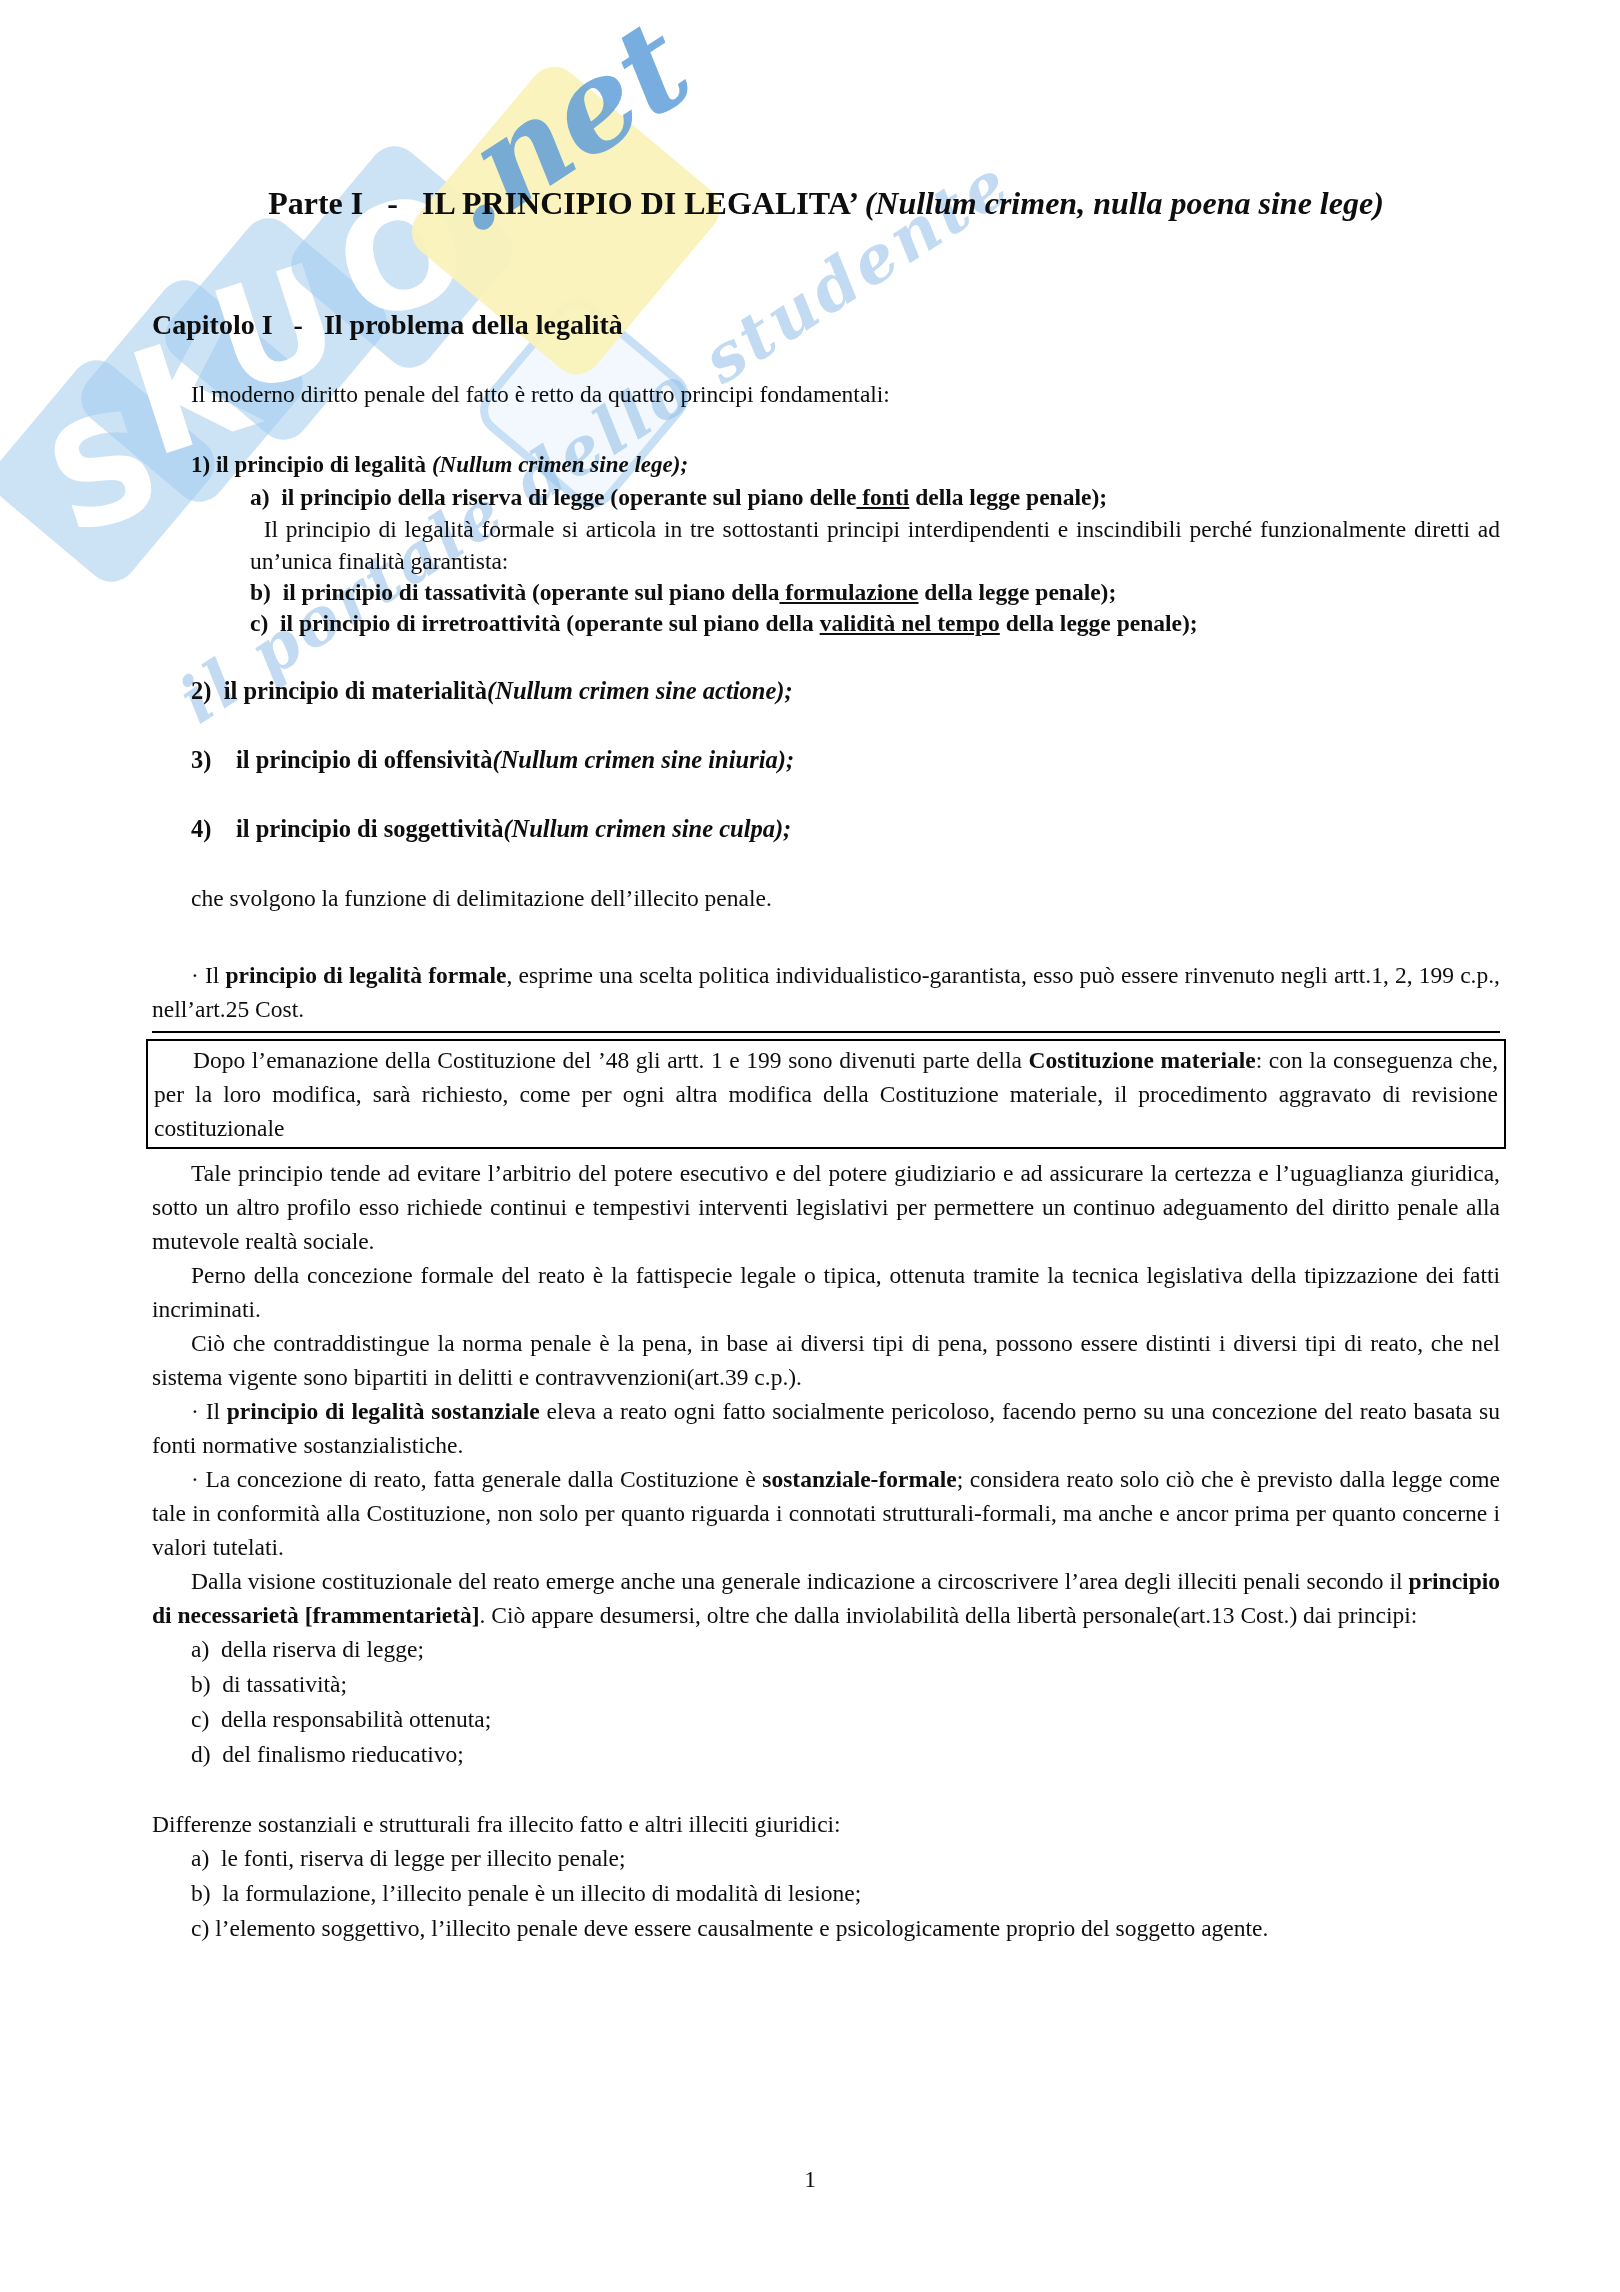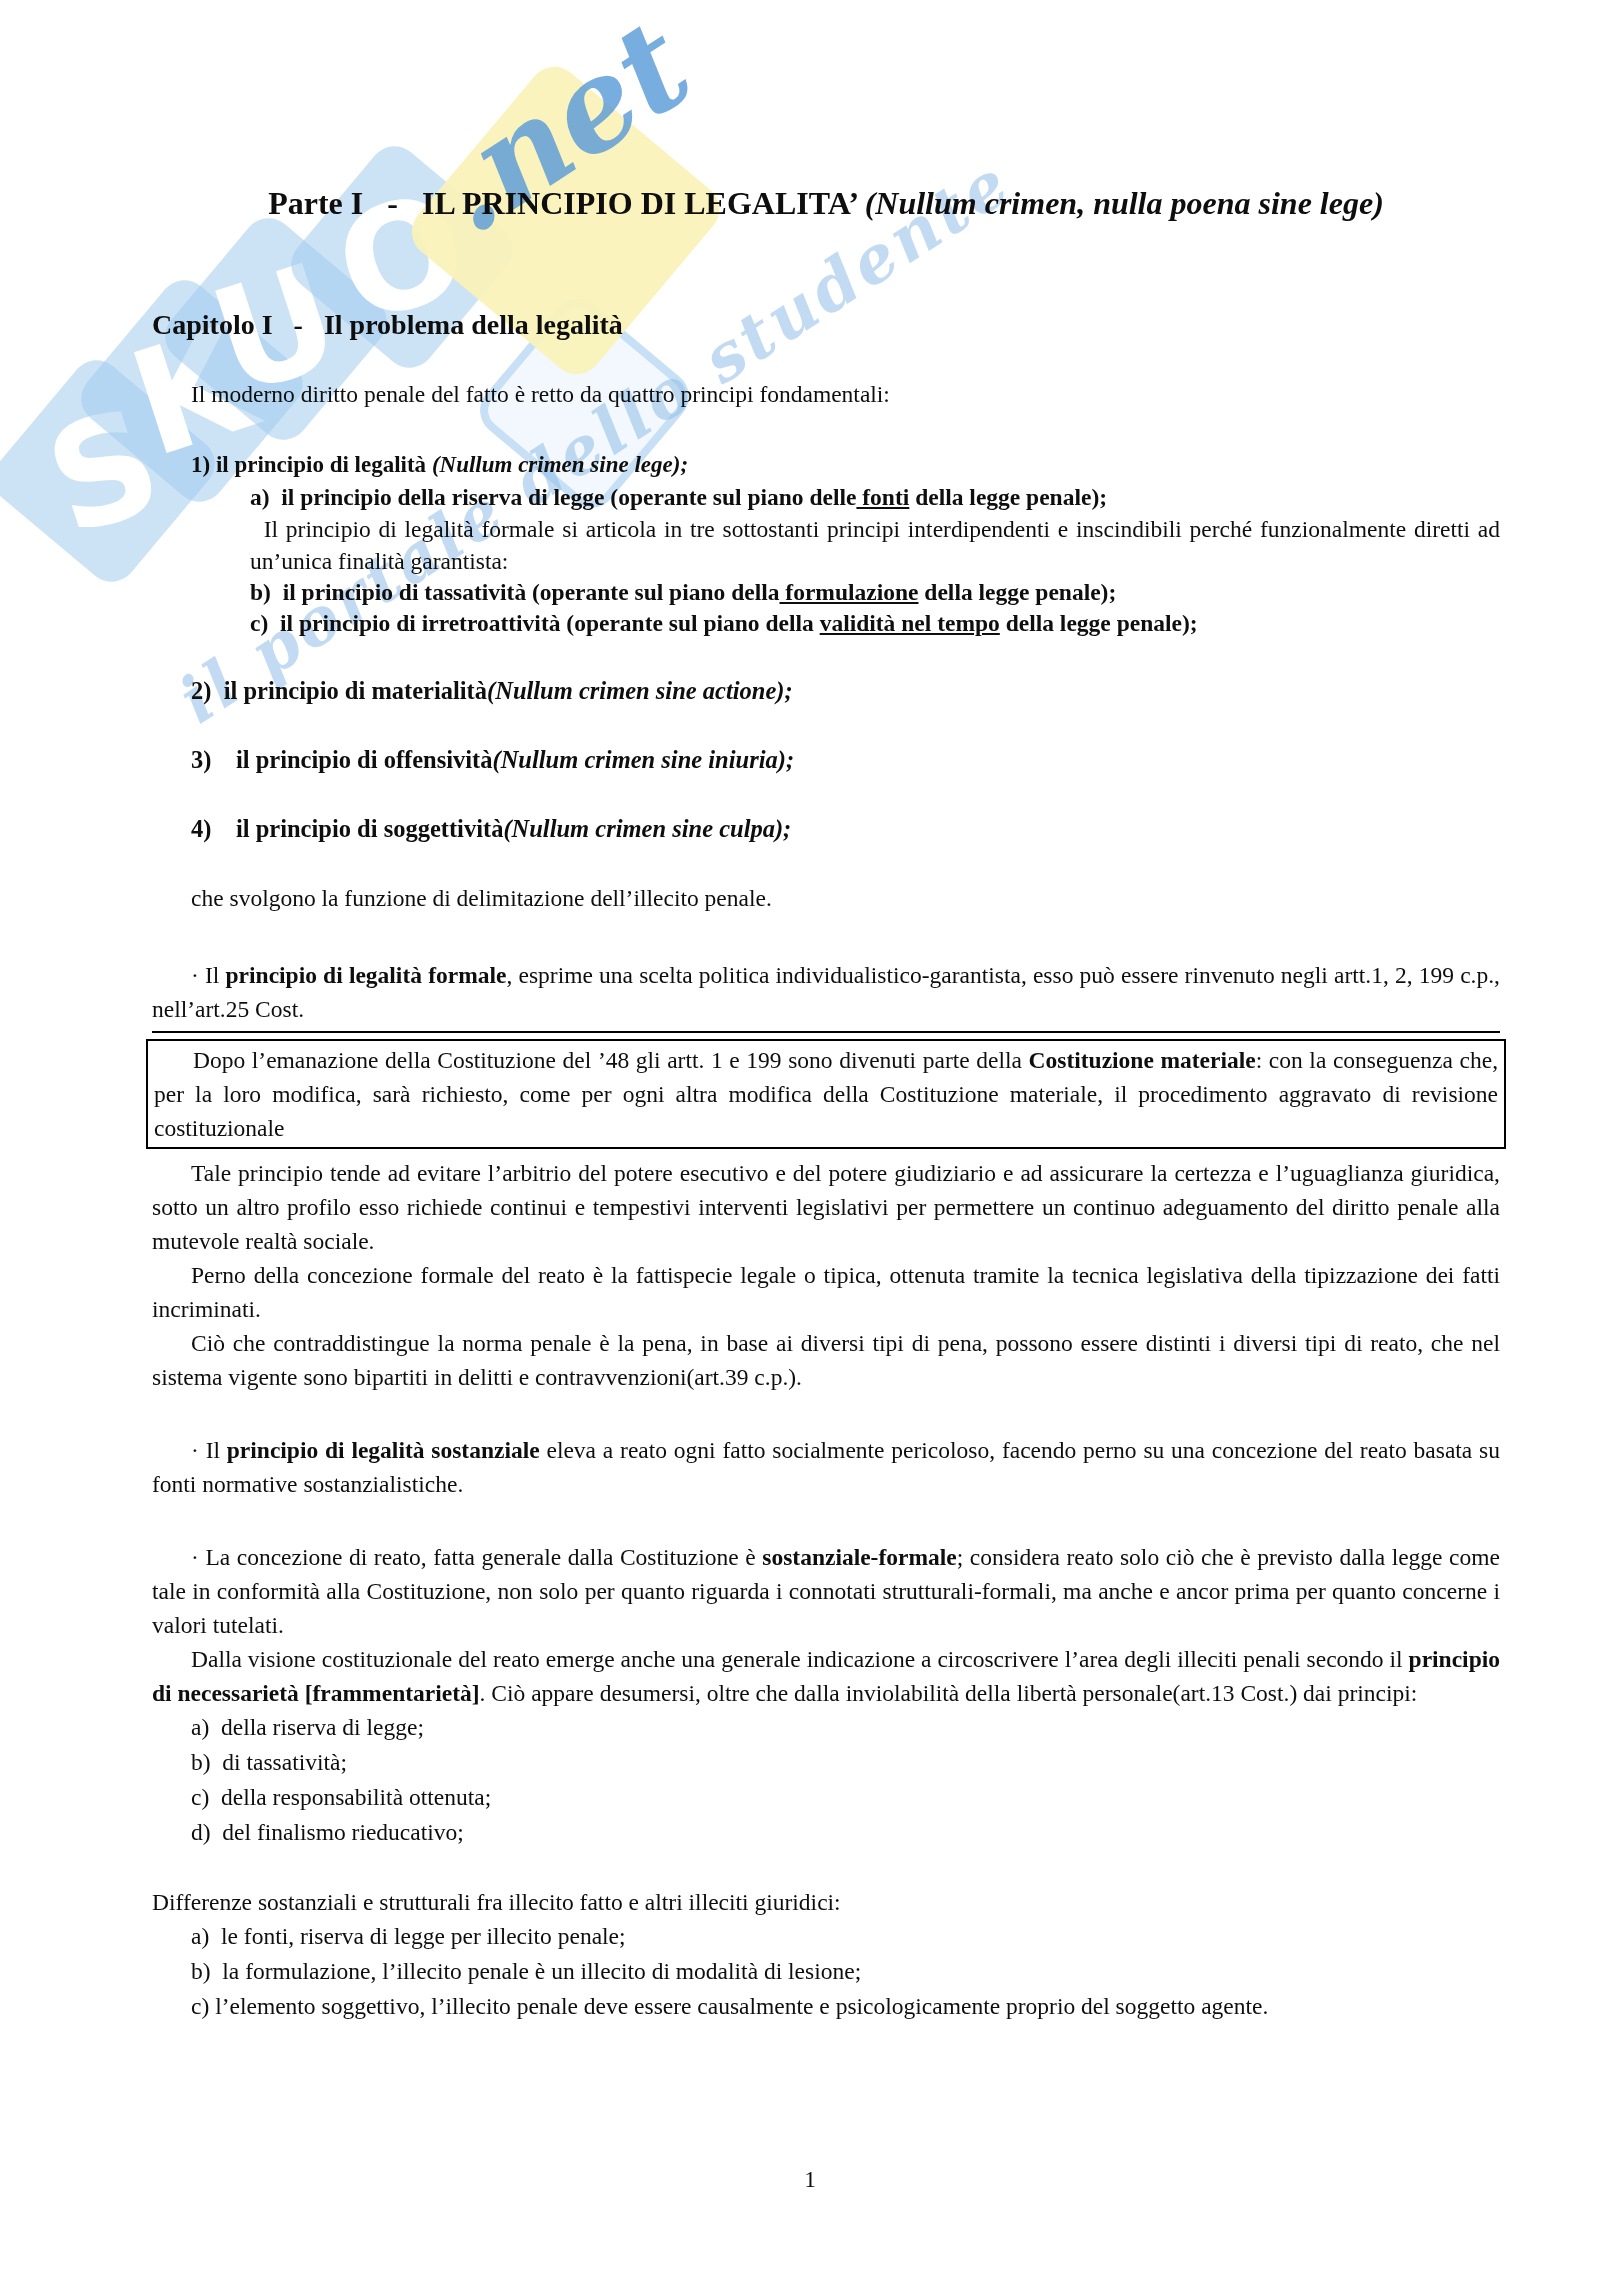--- a/index.html
+++ b/index.html
@@ -49,21 +49,21 @@
   .s-chapter{margin-top:86px;font-size:28px;line-height:35px;text-align:left;white-space:pre-wrap;}
   .s-first{margin-top:35px;margin-left:39px;text-align:left;}
   .s-numhead{margin-top:37px;margin-left:39px;text-align:left;white-space:pre-wrap;font-size:23px;}
   .s-inner{margin-left:98px;text-indent:13.7px;line-height:32px;}
   .s-abc{margin-left:98px;line-height:31px;text-align:left;white-space:pre-wrap;}
   .s-num2{margin-top:35px;margin-left:39px;text-align:left;white-space:pre-wrap;font-size:24.5px;}
   .s-che{margin-top:35px;margin-left:39px;text-align:left;}
   .s-bullet-rule{margin-top:43px;text-indent:39px;border-bottom:2px solid #000;padding-bottom:4.9px;}
   .s-box{border:2.9px solid #000;margin:5.9px -5.9px 6.9px -5.9px;padding:2px 5.9px;text-indent:39px;}
   .s-par{text-indent:39px;}
-  .s-par-gap{margin-top:39px;text-indent:39px;}
+  .s-par-gap{text-indent:39px;}
   .s-list40{margin-left:39px;line-height:35px;text-align:left;white-space:pre-wrap;}
   .s-plain-gap{margin-top:35px;text-align:left;}
   .s-chang{margin-left:98px;text-indent:-59px;line-height:35px;}
   .b{font-weight:bold;}
   .i{font-style:italic;}
   .u{text-decoration:underline;}
   .page-num{
     position:absolute;left:0;right:0;bottom:100px;z-index:1;
     text-align:center;font-size:23.5px;line-height:27.4px;
   }

